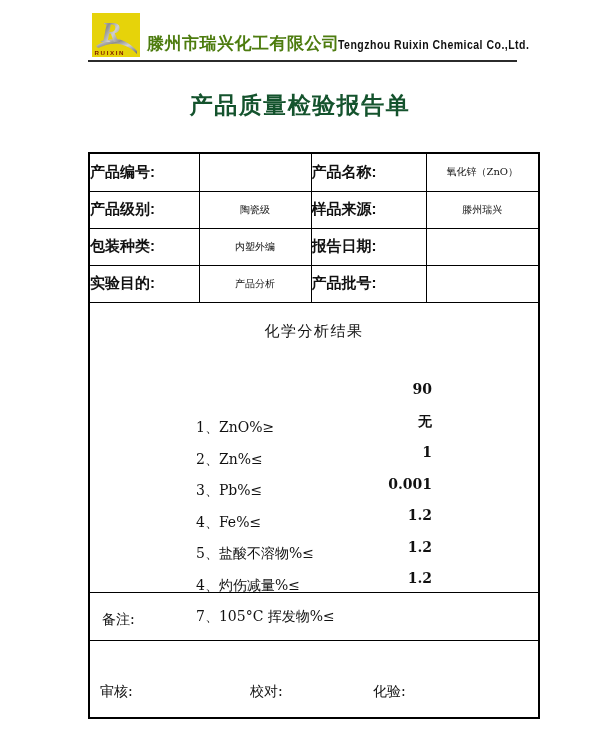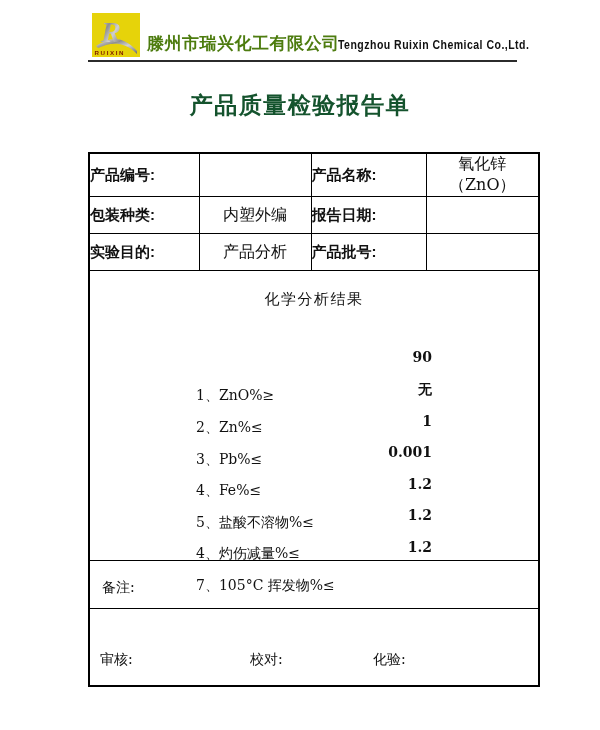--- a/index.html
+++ b/index.html
@@ -72,21 +72,21 @@
     padding: 0;
     vertical-align: middle;
   }
   td.lbl-cell {
     font-weight: 700;
     font-size: 15px;
     font-family: Liberation Sans, sans-serif;
   }
   td.val-cell {
     text-align: center;
-    font-size: 16px;
+    font-size: 10px;
     font-family: "DejaVu Serif", serif;
   }
   tr.info-row { height: 37px; }
   tr.info-row-first { height: 38px; }
 
   
   td.chem-cell {
     height: 289px;
     vertical-align: top;
   }
@@ -183,20 +183,26 @@
         <col style="width:113px">
     </colgroup>
     <tbody>
       <tr class="info-row-first">
         <td class="lbl-cell">产品编号:</td>
         <td class="val-cell"></td>
         <td class="lbl-cell">产品名称:</td>
         <td class="val-cell">氧化锌（ZnO）</td>
       </tr>
       <tr class="info-row">
+        <td class="lbl-cell">产品级别:</td>
+        <td class="val-cell">陶瓷级</td>
+        <td class="lbl-cell">样品来源:</td>
+        <td class="val-cell">滕州瑞兴</td>
+      </tr>
+      <tr class="info-row">
         <td class="lbl-cell">包装种类:</td>
         <td class="val-cell">内塑外编</td>
         <td class="lbl-cell">报告日期:</td>
         <td class="val-cell"></td>
       </tr>
       <tr class="info-row">
         <td class="lbl-cell">实验目的:</td>
         <td class="val-cell">产品分析</td>
         <td class="lbl-cell">产品批号:</td>
         <td class="val-cell"></td>

